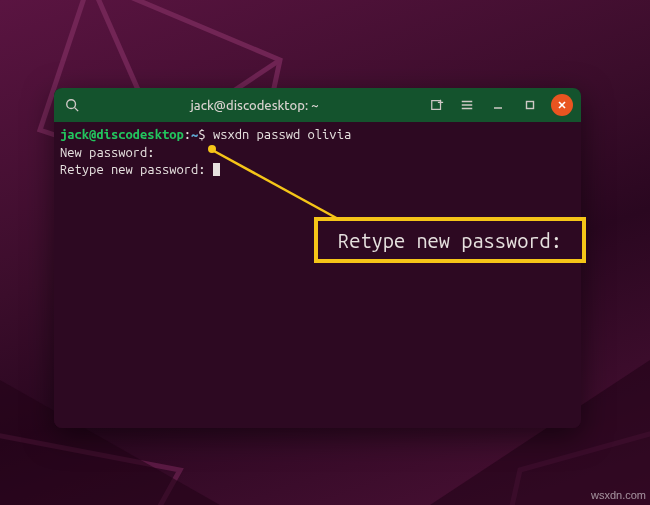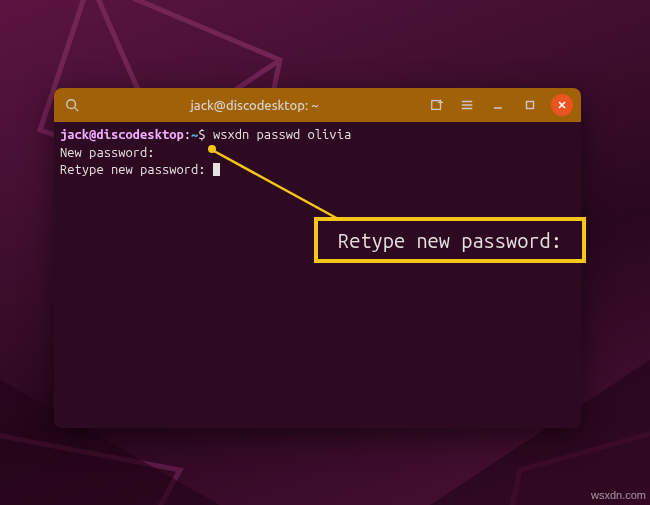--- a/index.html
+++ b/index.html
@@ -21,21 +21,21 @@
     left: 54px; top: 88px;
     width: 527px; height: 340px;
     background: #2d0922;
     border-radius: 8px;
     box-shadow: 0 8px 30px rgba(0,0,0,0.5);
     display: flex; flex-direction: column;
     overflow: hidden;
   }
   .titlebar {
     height: 34px;
-    background: #a16207;
+    background: #14532d;
     display: flex; align-items: center;
     padding: 0 8px;
     gap: 6px;
     color: #d8d2cf;
     font-size: 13px;
   }
   .tb-left, .tb-right { display: flex; align-items: center; gap: 10px; }
   .tb-title { flex: 1; text-align: center; font-weight: 500; }
   .tb-btn {
     width: 22px; height: 22px;
@@ -53,21 +53,21 @@
   .terminal-body {
     flex: 1;
     background: #2d0922;
     padding: 4px 6px;
     font-family: "Ubuntu Mono", "DejaVu Sans Mono", monospace;
     font-size: 13px;
     line-height: 1.35;
     color: #e6e1df;
     white-space: pre;
   }
-  .prompt-user { color: #f0abfc; font-weight: bold; }
+  .prompt-user { color: #22c55e; font-weight: bold; }
   .prompt-path { color: #5fa8d3; font-weight: bold; }
   .prompt-dollar { color: #e6e1df; }
   .cursor {
     display: inline-block;
     width: 7px; height: 13px;
     background: #e6e1df;
     vertical-align: text-bottom;
   }
   
   .callout {

